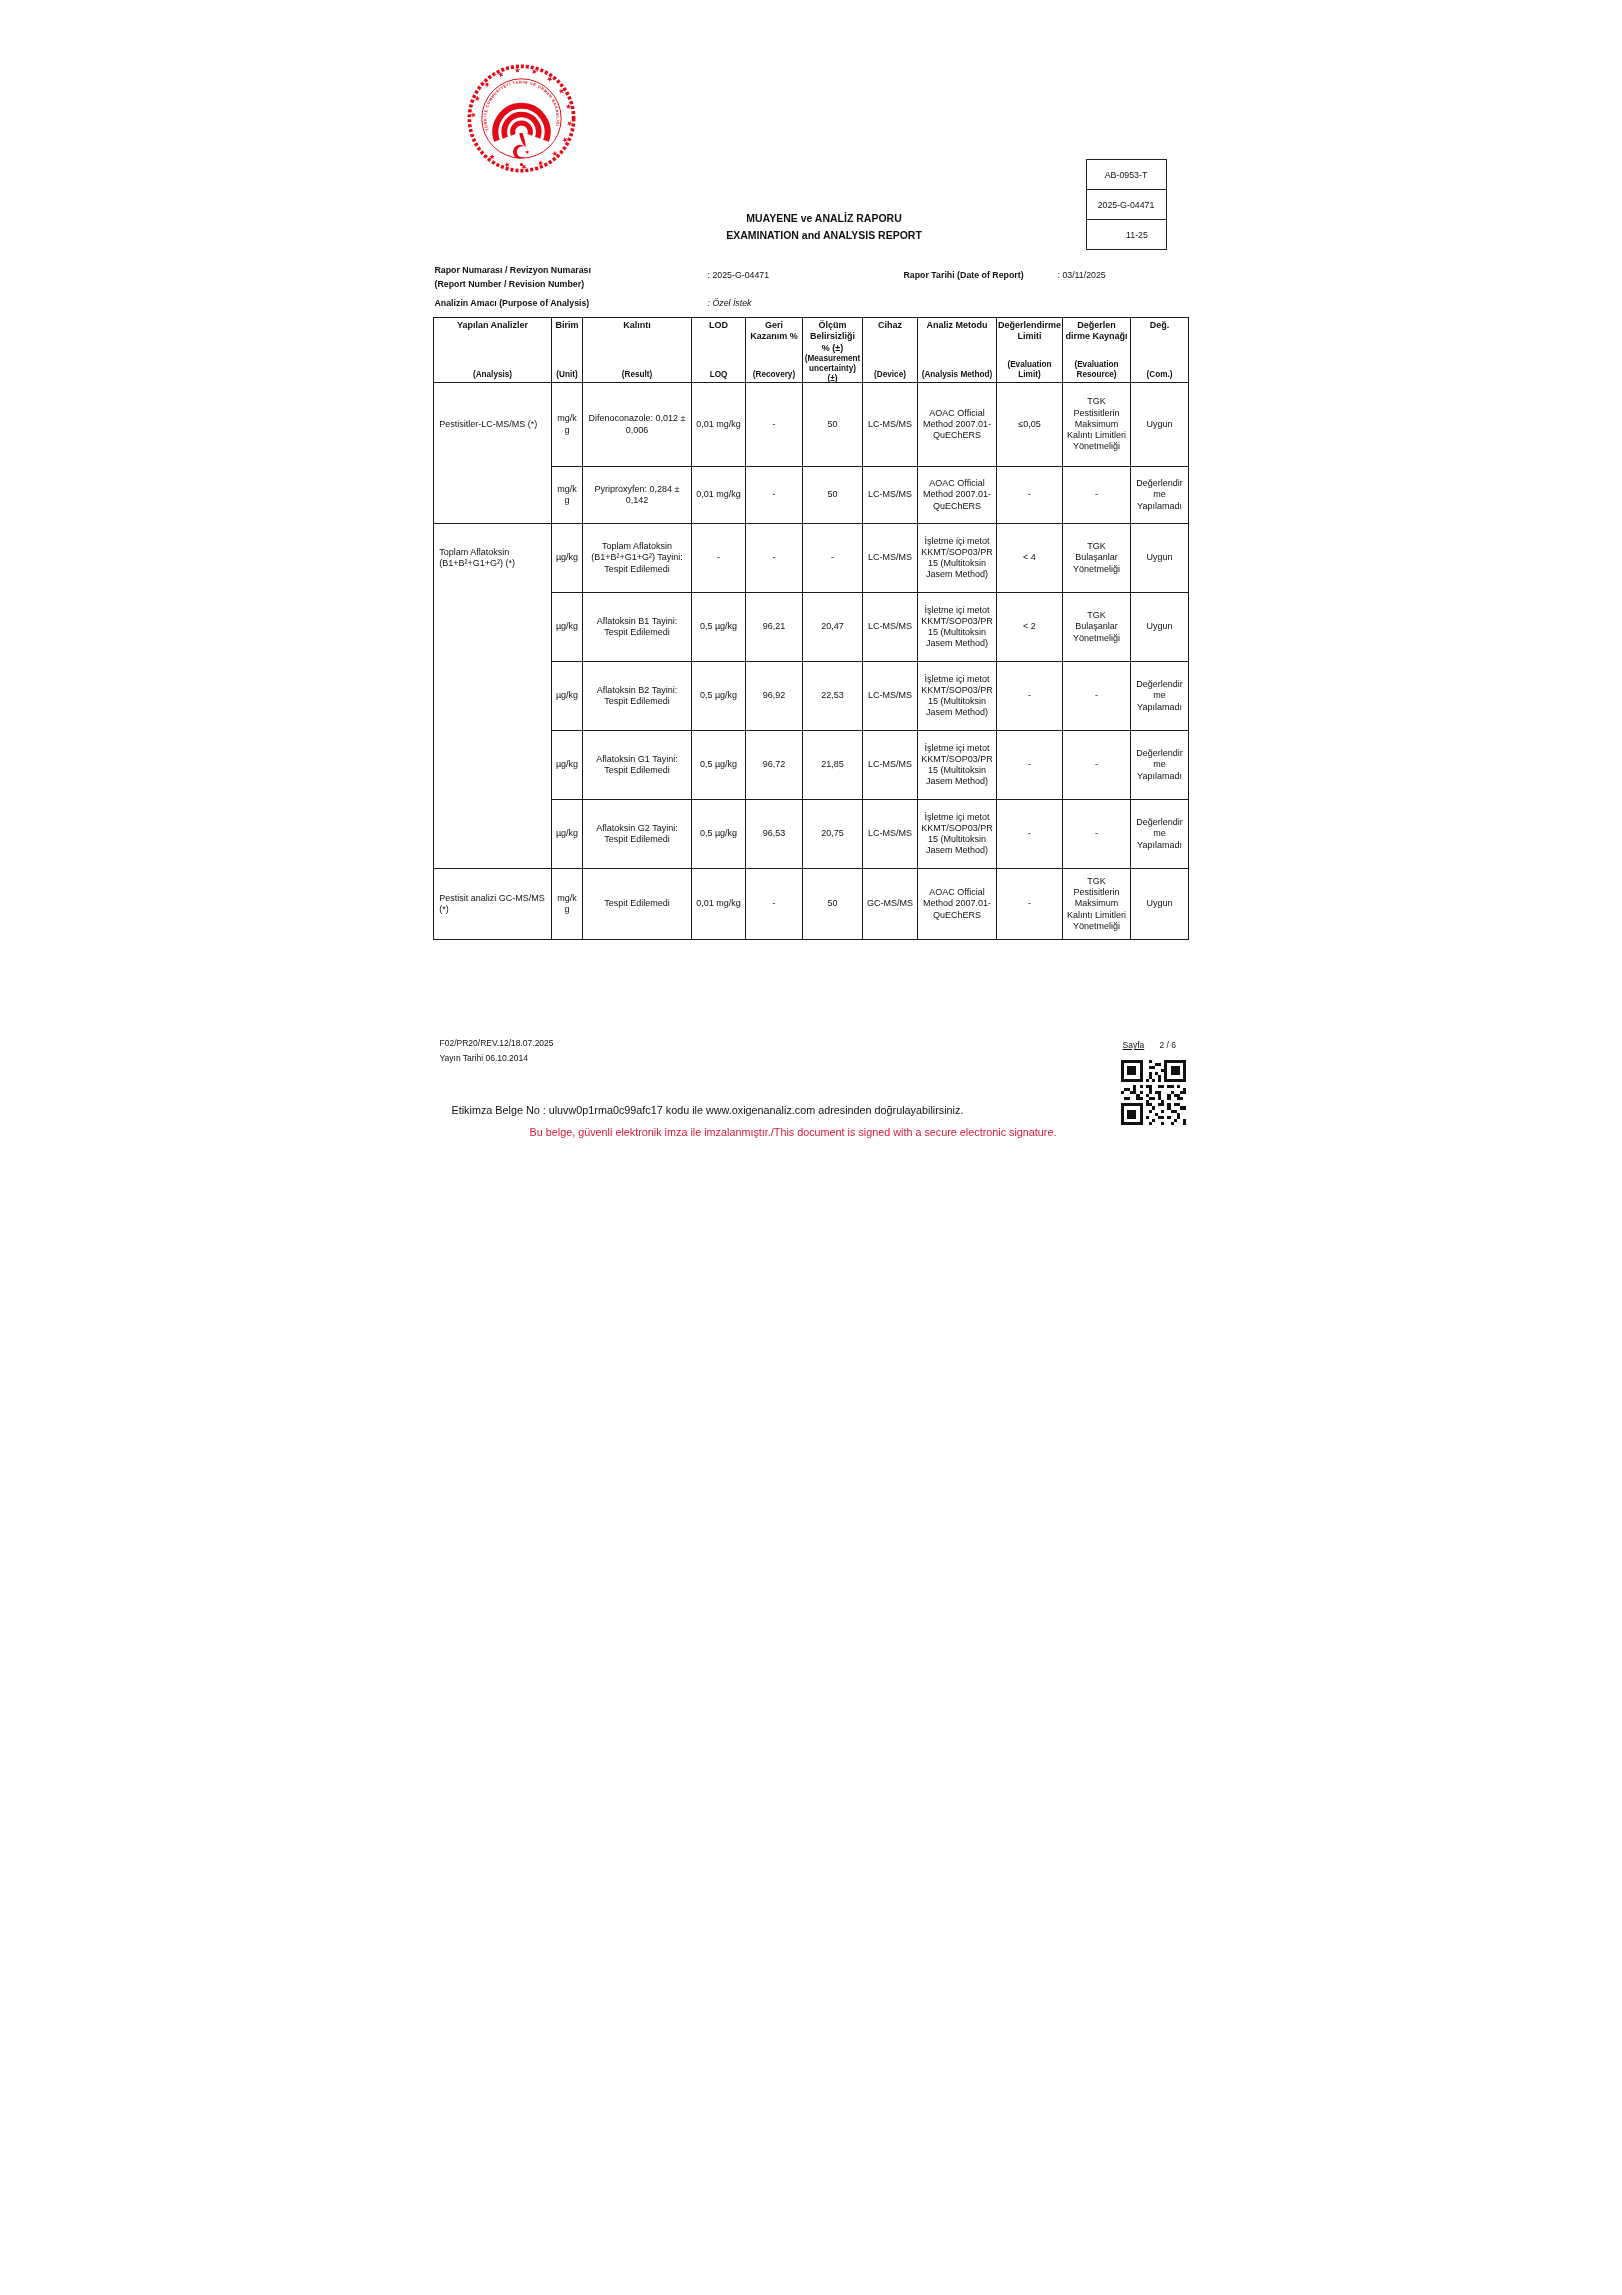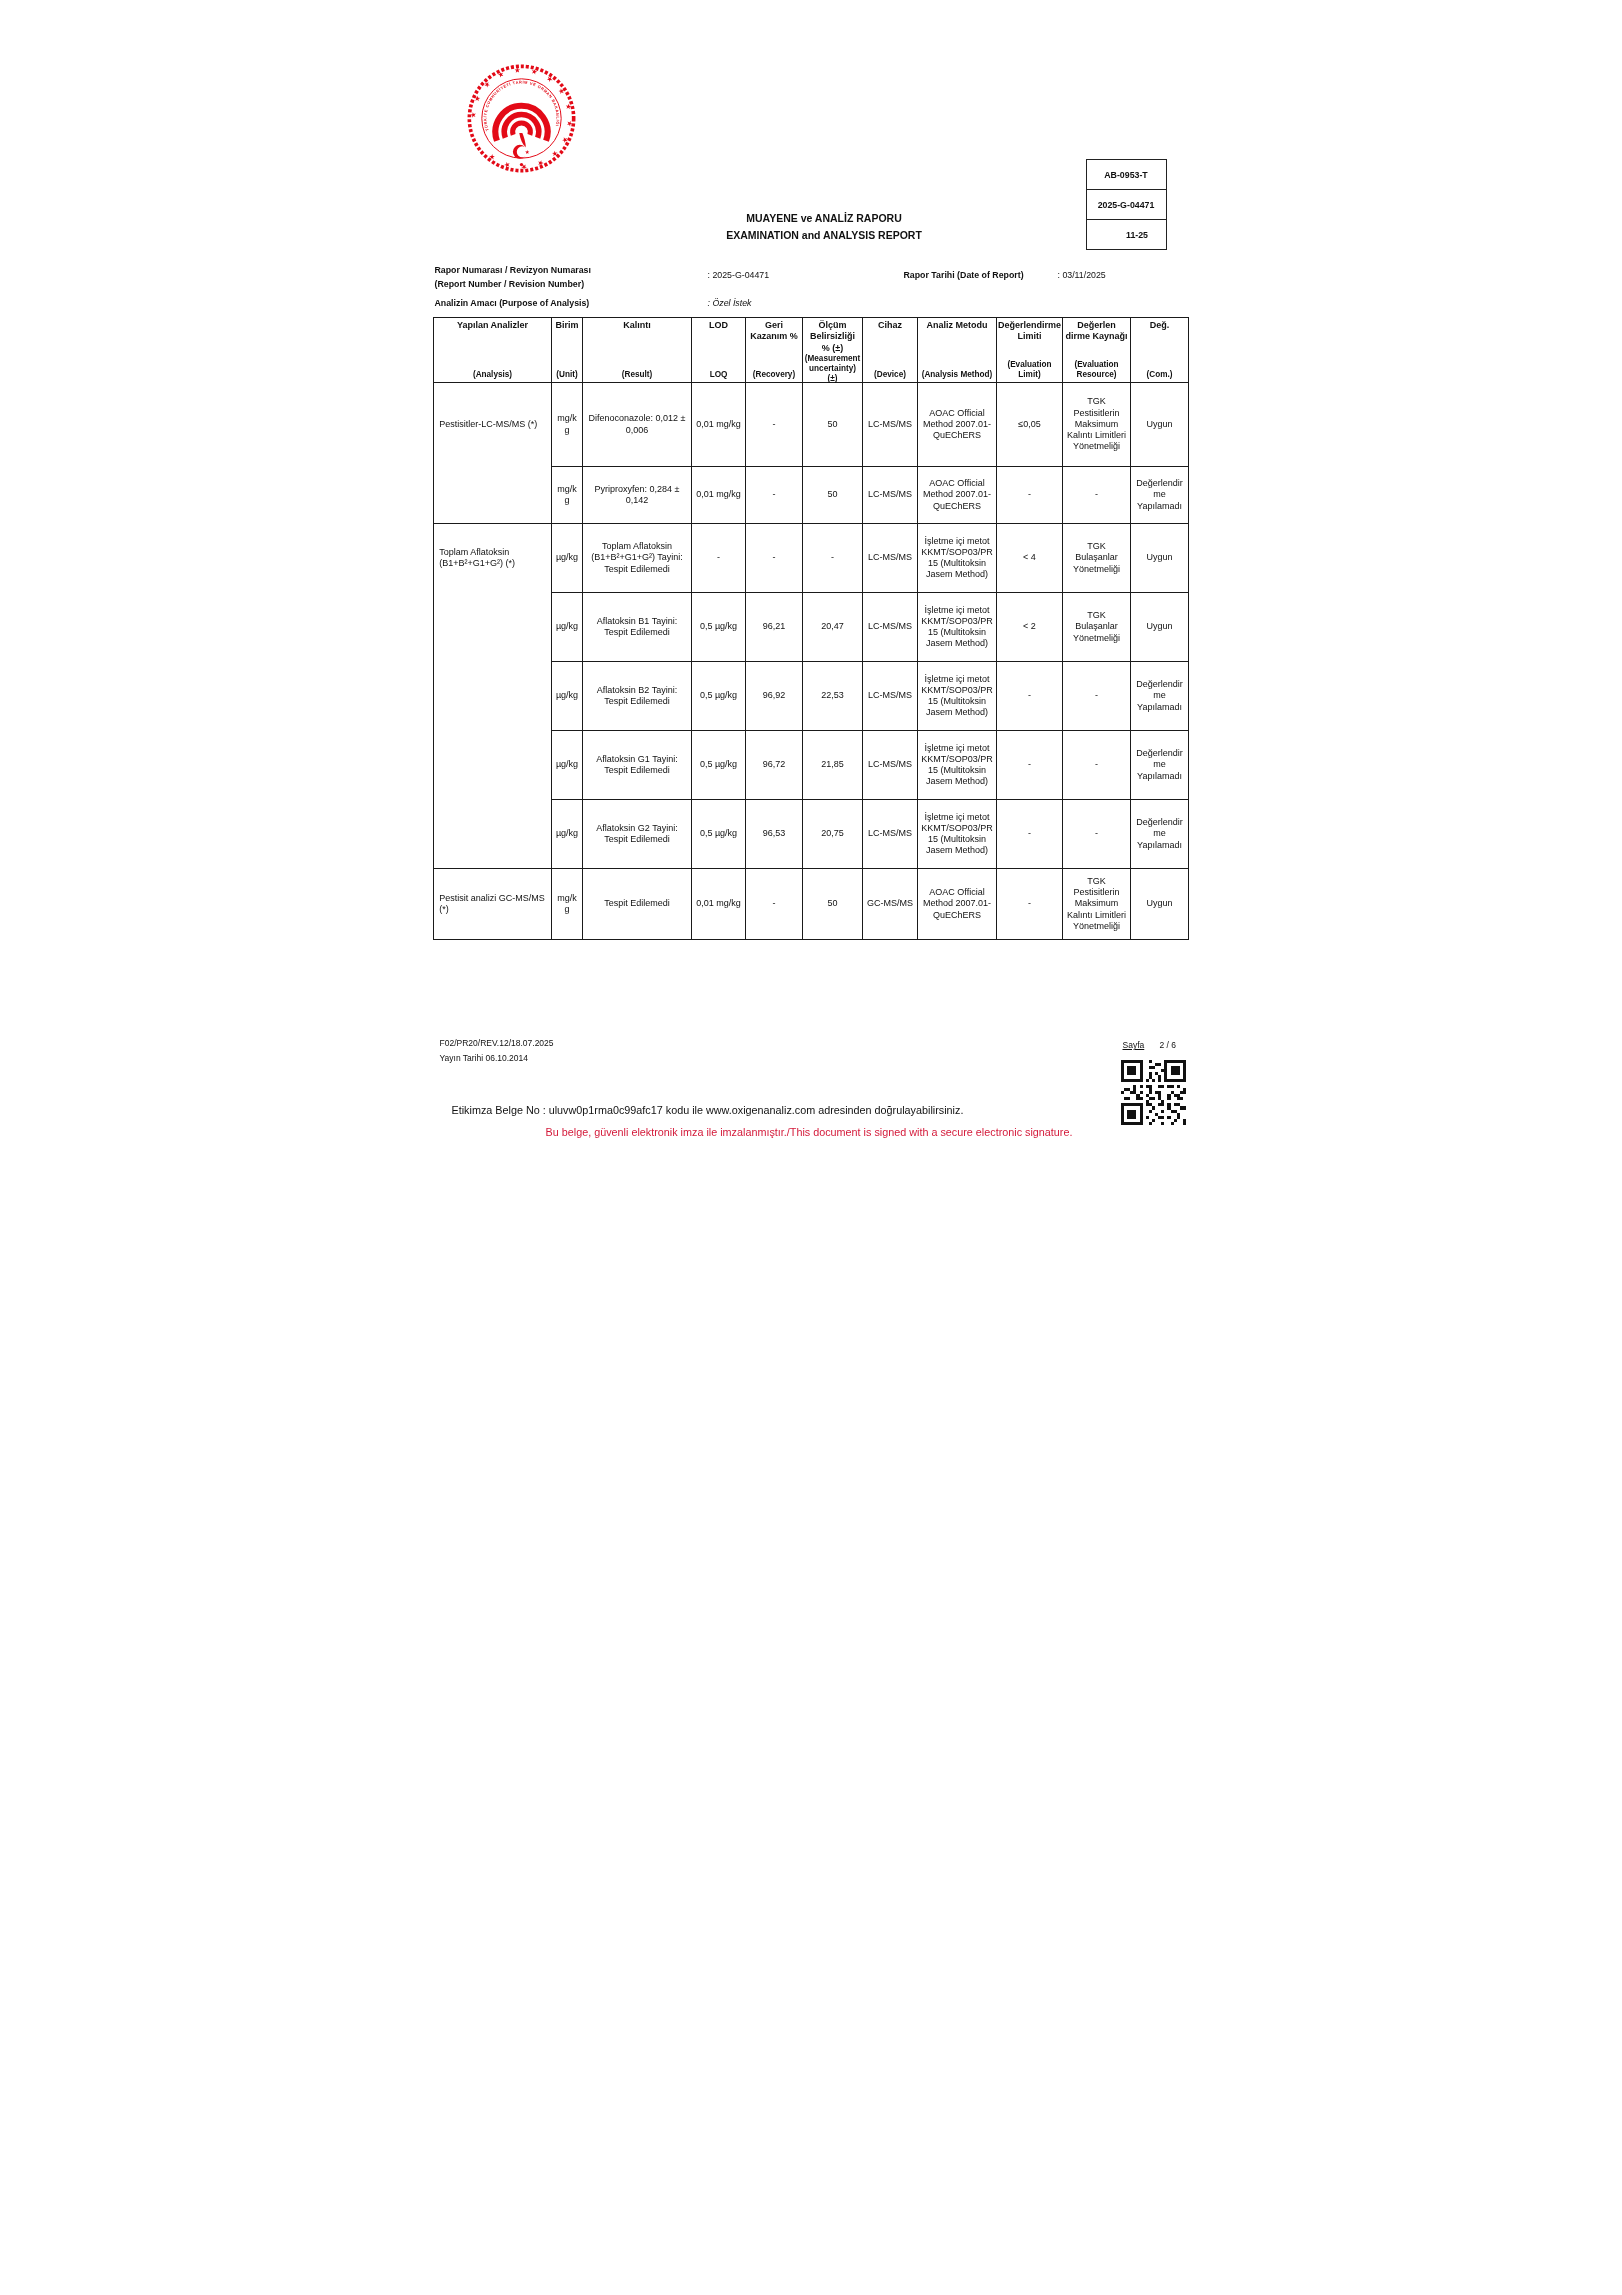--- a/index.html
+++ b/index.html
@@ -8,21 +8,21 @@
 
   
   .logo{position:absolute;left:60px;top:63px;width:111px;height:111px;}
   .hdr{position:absolute;left:209px;top:92px;width:419px;text-align:center;font-weight:bold;}
   .hdr .tc{font-size:16.4px;line-height:1.1;}
   .hdr .min{font-size:17px;margin-top:5.9px;letter-spacing:-0.3px;}
   .hdr .lab{font-size:15px;margin-top:6.5px;letter-spacing:-0.3px;}
 
   .accbox{position:absolute;left:680px;top:159px;width:79px;border:0.7px solid #222;}
   .accbox .cell{height:29px;border-bottom:0.7px solid #222;display:flex;align-items:center;justify-content:center;
-                font-size:8.8px;font-weight:bold;}
+                font-size:8.8px;}
   .accbox .cell:last-child{border-bottom:none;margin-left:22px;}
 
   .rtitle{position:absolute;left:209px;top:213px;width:419px;text-align:center;font-weight:bold;font-size:10.5px;line-height:1.1;}
   .rtitle .en{margin-top:5.9px;}
 
   
   .meta{position:absolute;left:0;top:0;width:100%;font-size:8.8px;}
   .meta .lbl{font-weight:bold;}
   .m-rn1{position:absolute;left:29px;top:265px;}
   .m-rn2{position:absolute;left:29px;top:279px;}
@@ -53,21 +53,21 @@
   .bw{display:inline-block;width:22px;word-break:break-all;text-align:center;}
 
   
   .foot{font-size:8.5px;}
   .f-code{position:absolute;left:34px;top:1038px;}
   .f-pub{position:absolute;left:34px;top:1053px;}
   .f-page-l{position:absolute;left:717px;top:1040px;text-decoration:underline;}
   .f-page-v{position:absolute;left:754px;top:1040px;}
   .qr{position:absolute;left:715px;top:1060px;width:65px;height:65px;}
   .f-verify{position:absolute;left:34px;top:1104px;font-size:10.8px;color:#111;padding-left:12px;}
-  .f-sign{position:absolute;left:16px;top:1126px;width:775px;text-align:center;
+  .f-sign{position:absolute;left:0;top:1126px;width:775px;text-align:center;
           font-size:10.8px;color:#d41a3a;}
   .red{color:#e30a17;fill:#e30a17;}
 </style>
 </head>
 <body>
 
 <div class="page">
 
   <svg class="logo" viewBox="0 0 200 200">
     <circle cx="100" cy="100" r="94" fill="none" stroke="#e30a17" stroke-width="6.5" stroke-dasharray="5.5 3.5"></circle>

